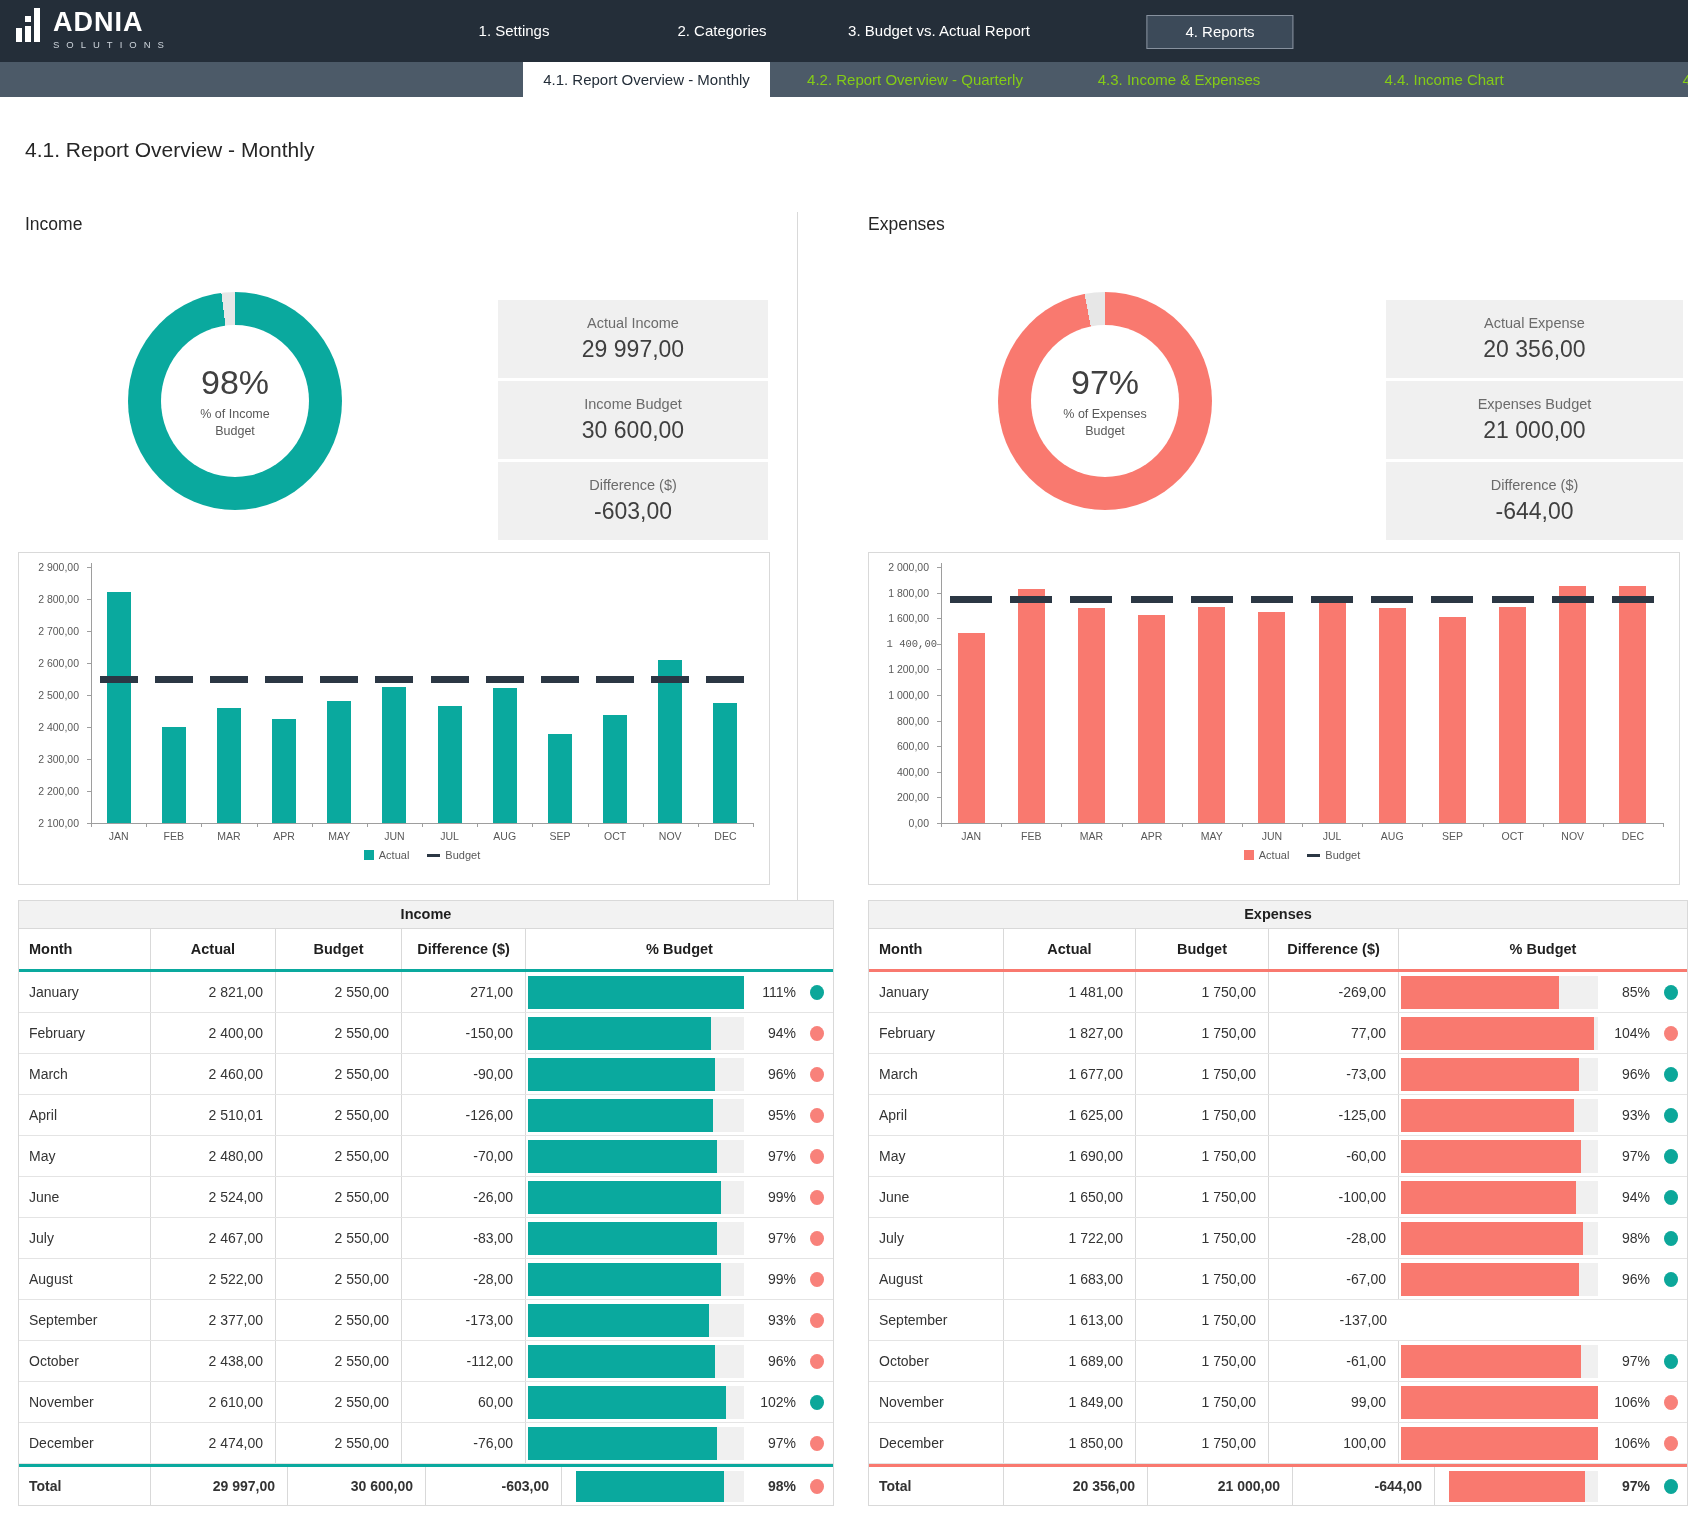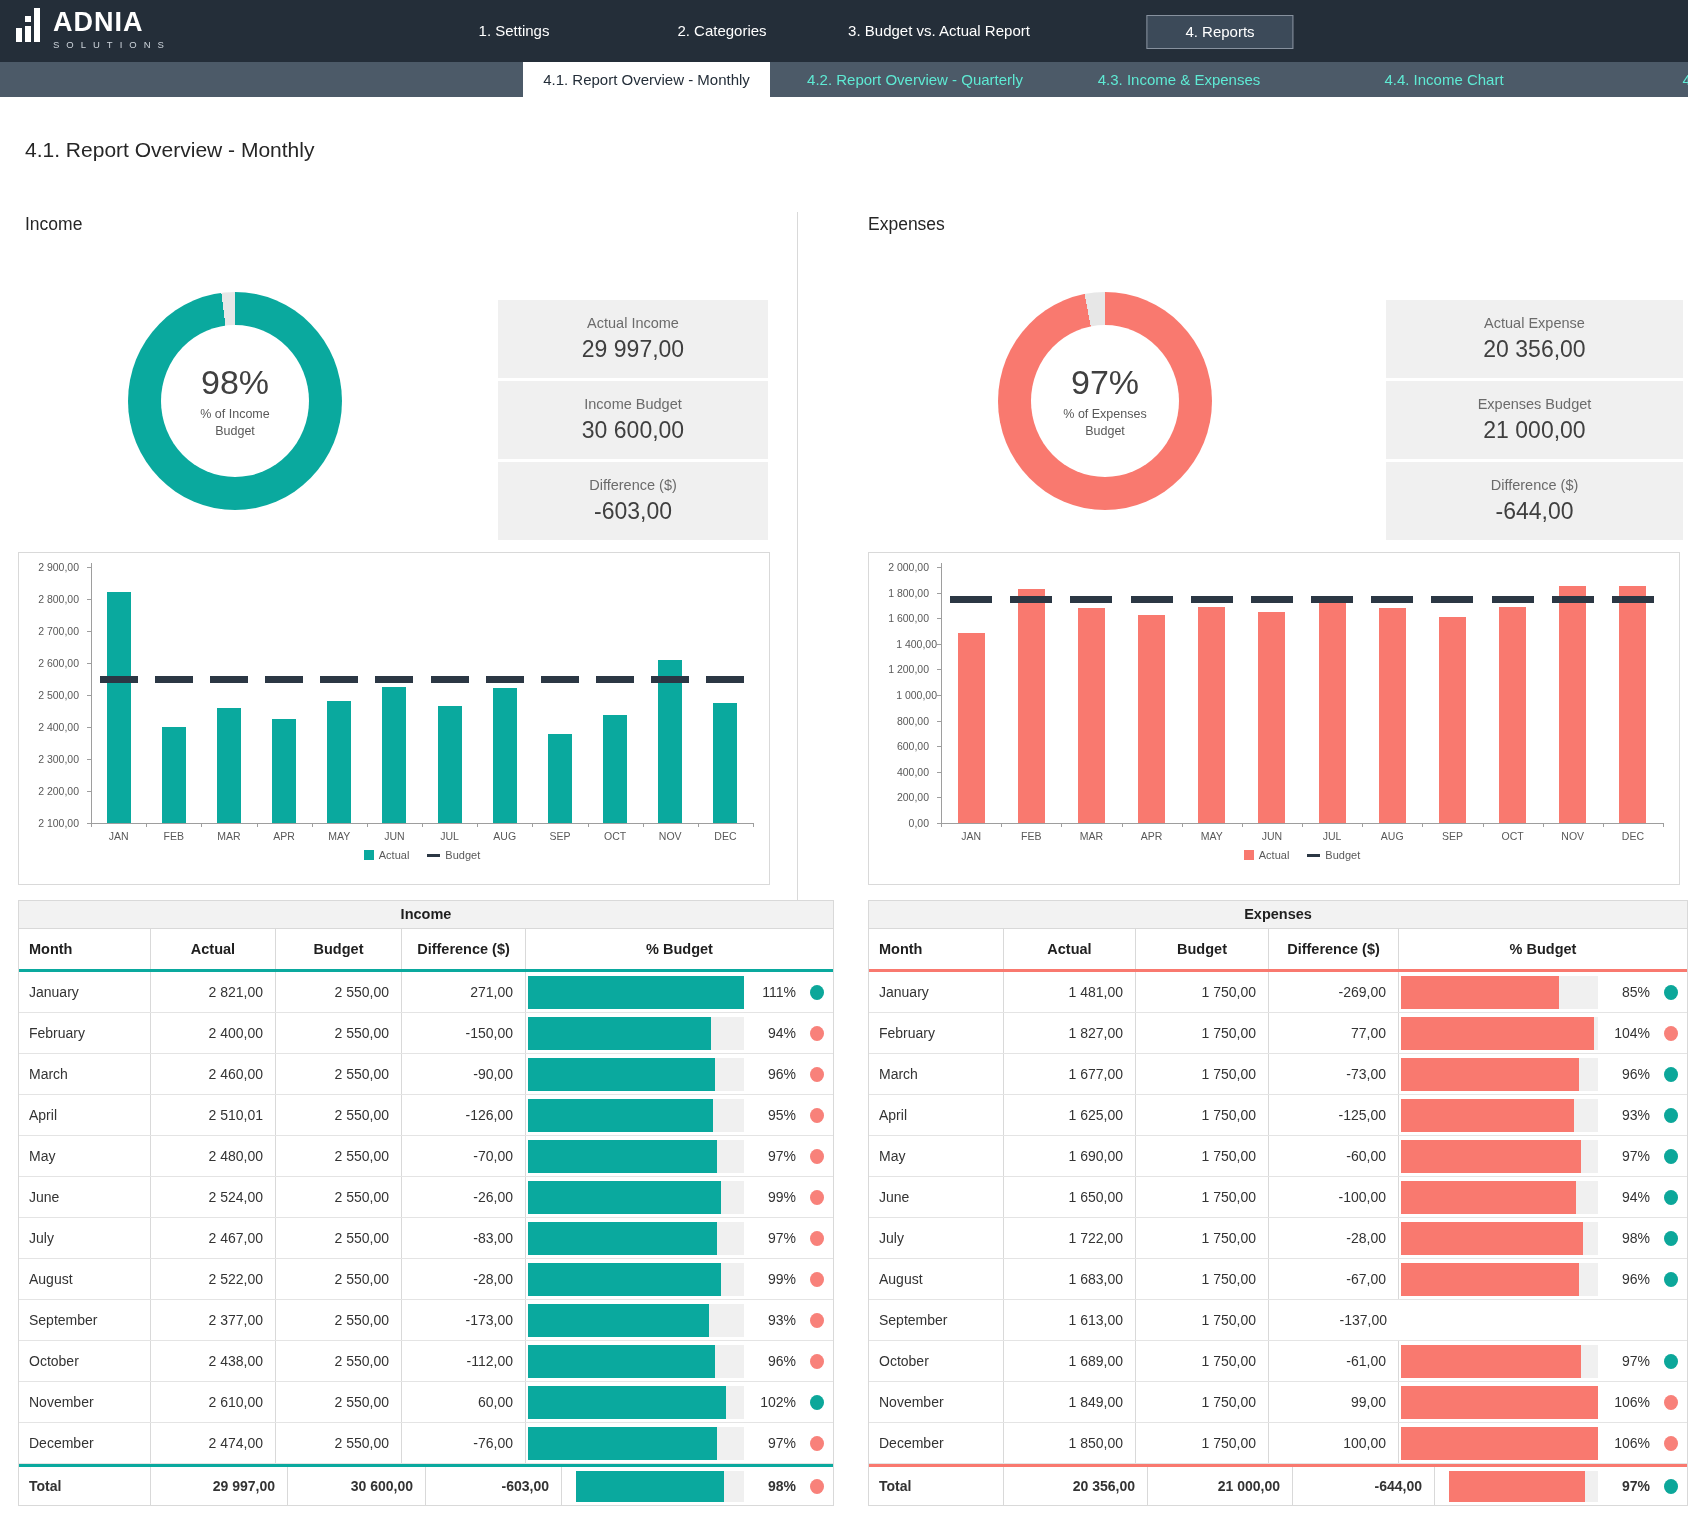--- a/index.html
+++ b/index.html
@@ -12,21 +12,21 @@
   .brand{position:absolute;left:16px;top:8px;display:flex;align-items:flex-start;gap:9px;}
   .brand-text .brand-name{color:#fff;font-size:27px;font-weight:bold;letter-spacing:1px;line-height:28px;}
   .brand-text .brand-tagline{color:#cdd4db;font-size:9.5px;letter-spacing:7px;margin-top:3px;}
   .nav-item{position:absolute;top:0;height:62px;line-height:62px;color:#fff;font-size:15px;
             transform:translateX(-50%);white-space:nowrap;cursor:pointer;}
   .nav-item.active{height:32px;line-height:32px;top:15px;background:#3c4a59;
                    border:1px solid #87919e;padding:0 38px;margin-left:39px;}
 
   
   .subnav{position:absolute;left:0;top:62px;width:1688px;height:35px;background:#4c5a68;}
-  .subnav-item{position:absolute;top:0;height:35px;line-height:35px;color:#5eead4;font-size:15px;
+  .subnav-item{position:absolute;top:0;height:35px;line-height:35px;color:#84cc16;font-size:15px;
                transform:translateX(-50%);white-space:nowrap;cursor:pointer;}
   .subnav-item.active{background:#fff;color:#242e39;transform:none;text-align:center;}
 
   .page-title{position:absolute;left:25px;top:138px;font-size:21px;color:#262626;}
   .section-title{position:absolute;font-size:17.5px;color:#262626;}
   .vdivider{position:absolute;width:1px;background:#d9d9d9;}
 
   
   .donut{position:absolute;border-radius:50%;}
   .donut-hole{position:absolute;left:33px;top:33px;right:33px;bottom:33px;border-radius:50%;
@@ -469,25 +469,25 @@
         <div class="stat-label">Difference ($)</div>
         <div class="stat-value">-644,00</div>
       </div>
       <div class="chart-panel" style="position: absolute; left: 868px; top: 552px; width: 810px; height: 331px;">
         <div class="ytick-label" style="position: absolute; left: 0px; top: 8px; width: 60px; height: 13px;">2&nbsp;000,00</div>
         <div class="tick" style="position: absolute; left: 68px; top: 14px; width: 4px; height: 1px;"></div>
         <div class="ytick-label" style="position: absolute; left: 0px; top: 33.6px; width: 60px; height: 13px;">1&nbsp;800,00</div>
         <div class="tick" style="position: absolute; left: 68px; top: 39.6px; width: 4px; height: 1px;"></div>
         <div class="ytick-label" style="position: absolute; left: 0px; top: 59.2px; width: 60px; height: 13px;">1&nbsp;600,00</div>
         <div class="tick" style="position: absolute; left: 68px; top: 65.2px; width: 4px; height: 1px;"></div>
-        <div class="ytick-label" style="position: absolute; left: 8px; top: 84.8px; width: 60px; height: 13px;">1&nbsp;400,00</div>
+        <div class="ytick-label" style="position: absolute; left: 8px; top: 84.8px; width: 60px; height: 13px; font-family: Liberation Mono, monospace;">1&nbsp;400,00</div>
         <div class="tick" style="position: absolute; left: 68px; top: 90.8px; width: 4px; height: 1px;"></div>
         <div class="ytick-label" style="position: absolute; left: 0px; top: 110.4px; width: 60px; height: 13px;">1&nbsp;200,00</div>
         <div class="tick" style="position: absolute; left: 68px; top: 116.4px; width: 4px; height: 1px;"></div>
-        <div class="ytick-label" style="position: absolute; left: 8px; top: 136px; width: 60px; height: 13px;">1&nbsp;000,00</div>
+        <div class="ytick-label" style="position: absolute; left: 0px; top: 136px; width: 60px; height: 13px;">1&nbsp;000,00</div>
         <div class="tick" style="position: absolute; left: 68px; top: 142px; width: 4px; height: 1px;"></div>
         <div class="ytick-label" style="position: absolute; left: 0px; top: 161.6px; width: 60px; height: 13px;">800,00</div>
         <div class="tick" style="position: absolute; left: 68px; top: 167.6px; width: 4px; height: 1px;"></div>
         <div class="ytick-label" style="position: absolute; left: 0px; top: 187.2px; width: 60px; height: 13px;">600,00</div>
         <div class="tick" style="position: absolute; left: 68px; top: 193.2px; width: 4px; height: 1px;"></div>
         <div class="ytick-label" style="position: absolute; left: 0px; top: 212.8px; width: 60px; height: 13px;">400,00</div>
         <div class="tick" style="position: absolute; left: 68px; top: 218.8px; width: 4px; height: 1px;"></div>
         <div class="ytick-label" style="position: absolute; left: 0px; top: 238.4px; width: 60px; height: 13px;">200,00</div>
         <div class="tick" style="position: absolute; left: 68px; top: 244.4px; width: 4px; height: 1px;"></div>
         <div class="ytick-label" style="position: absolute; left: 0px; top: 264px; width: 60px; height: 13px;">0,00</div>

